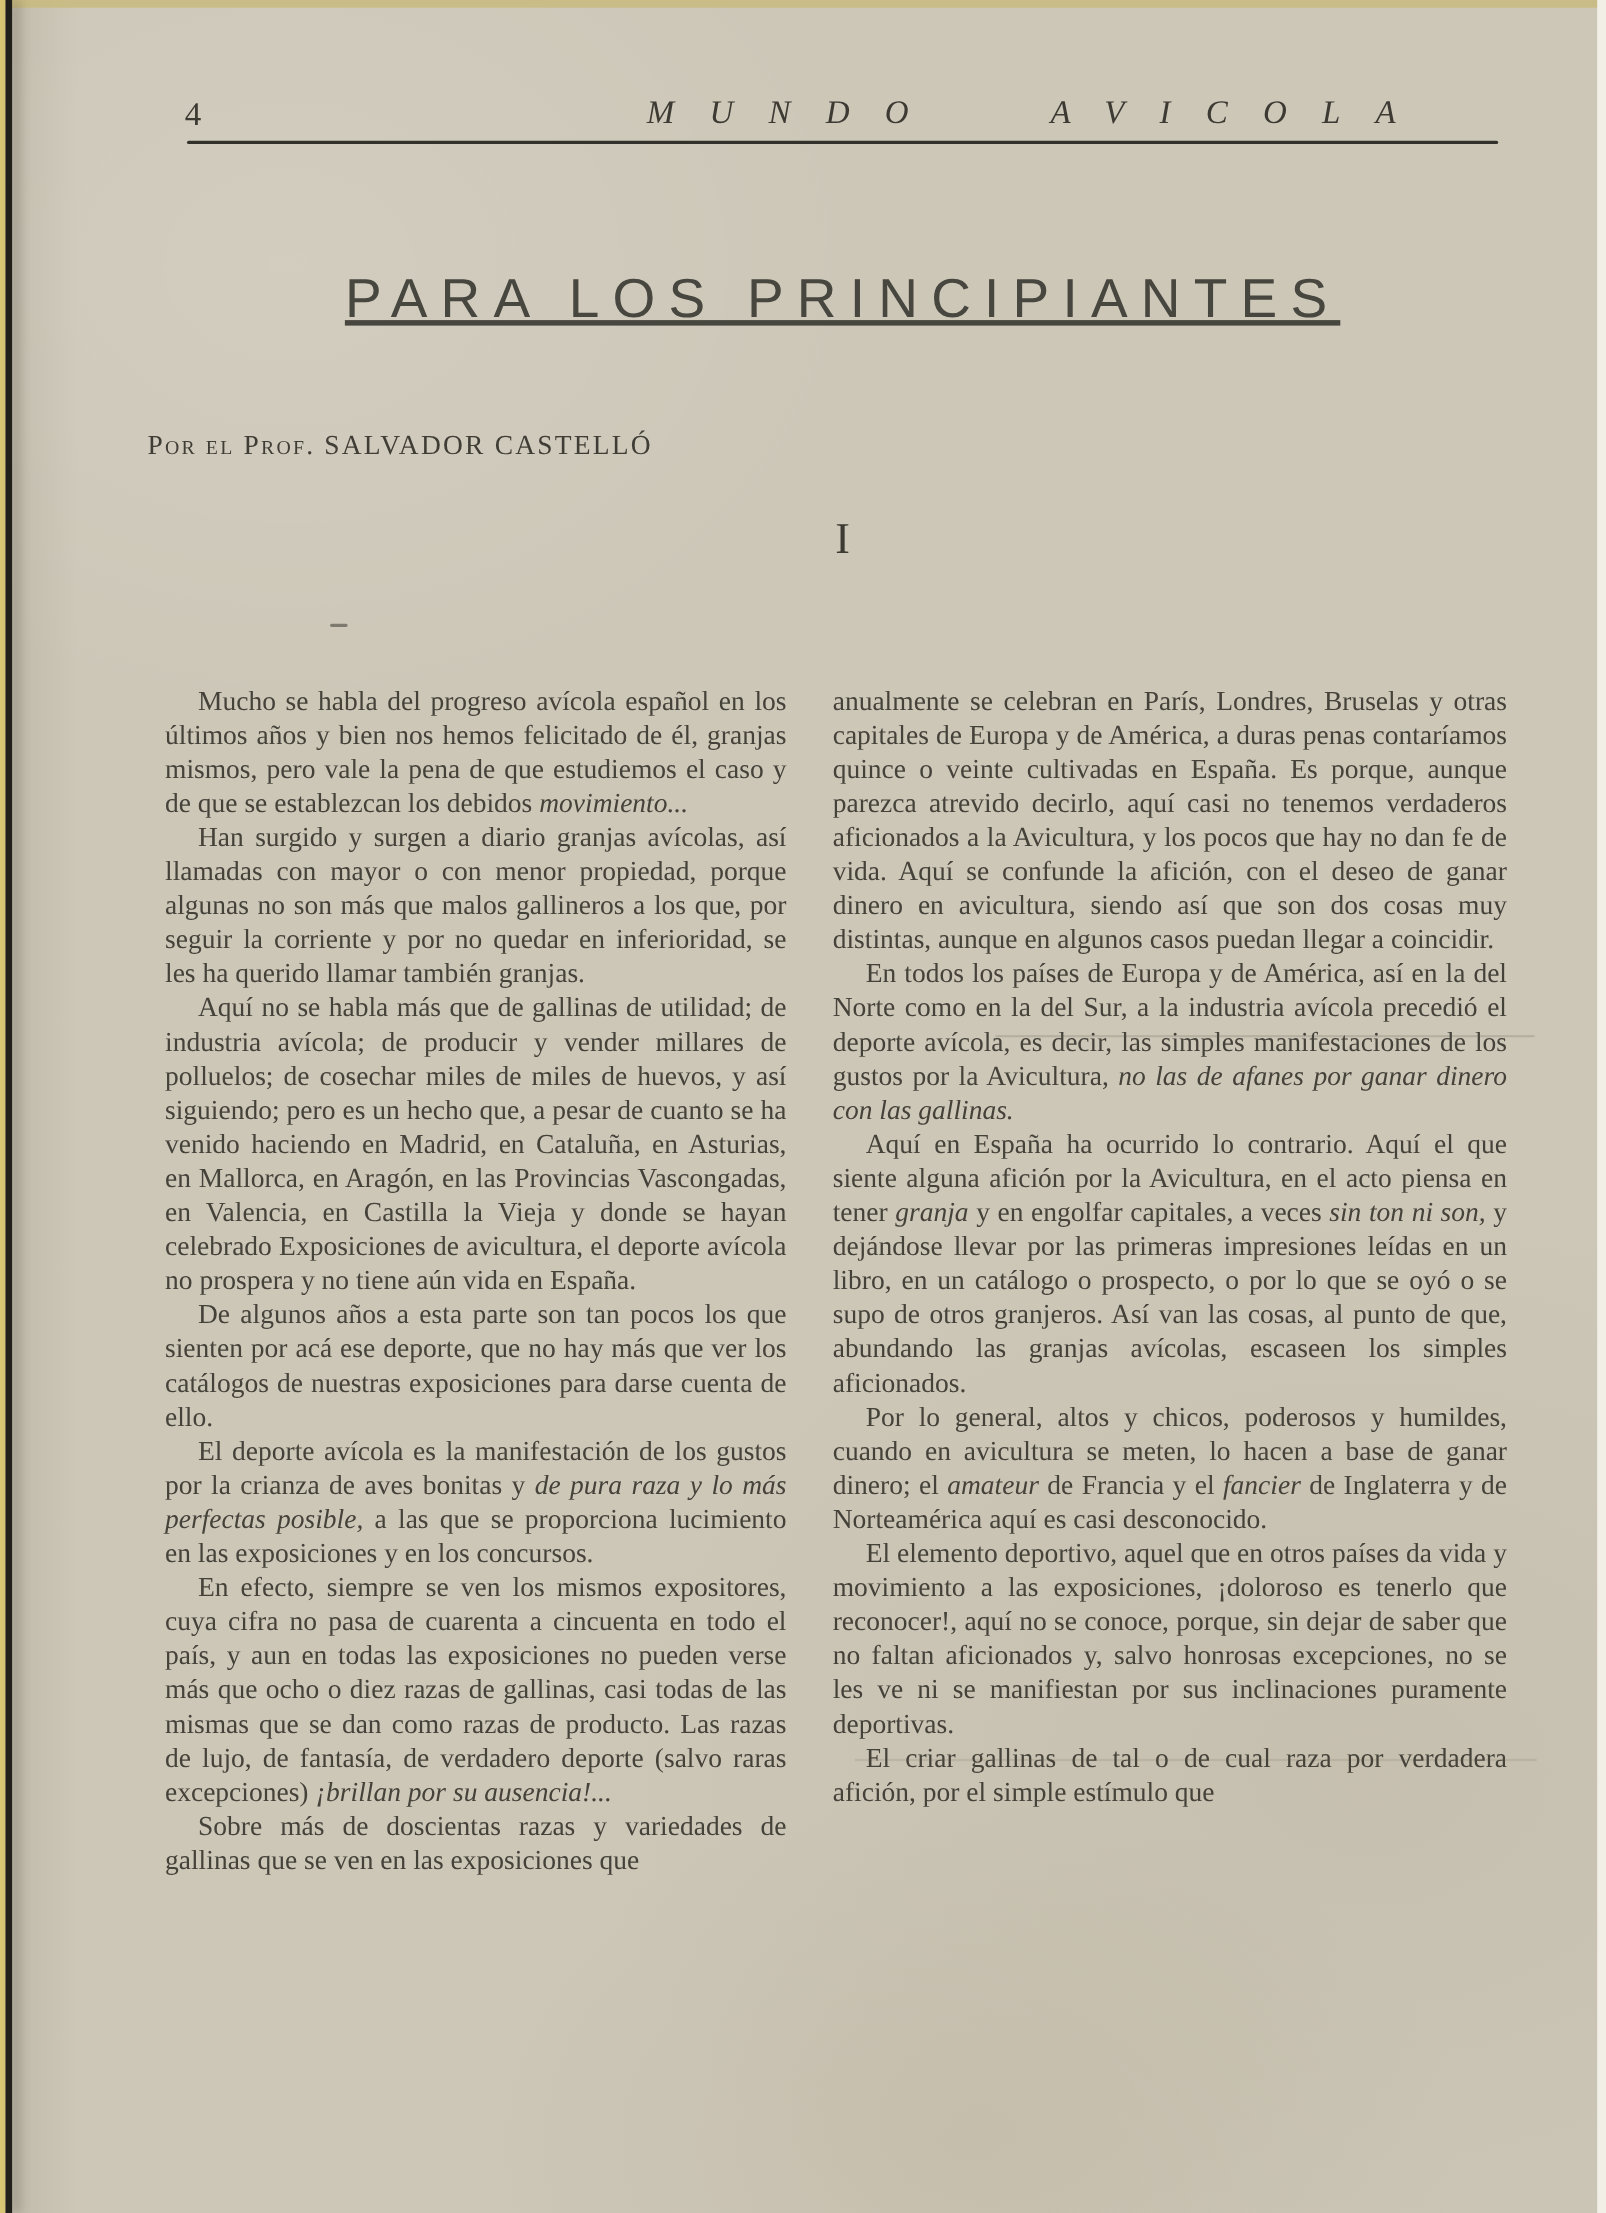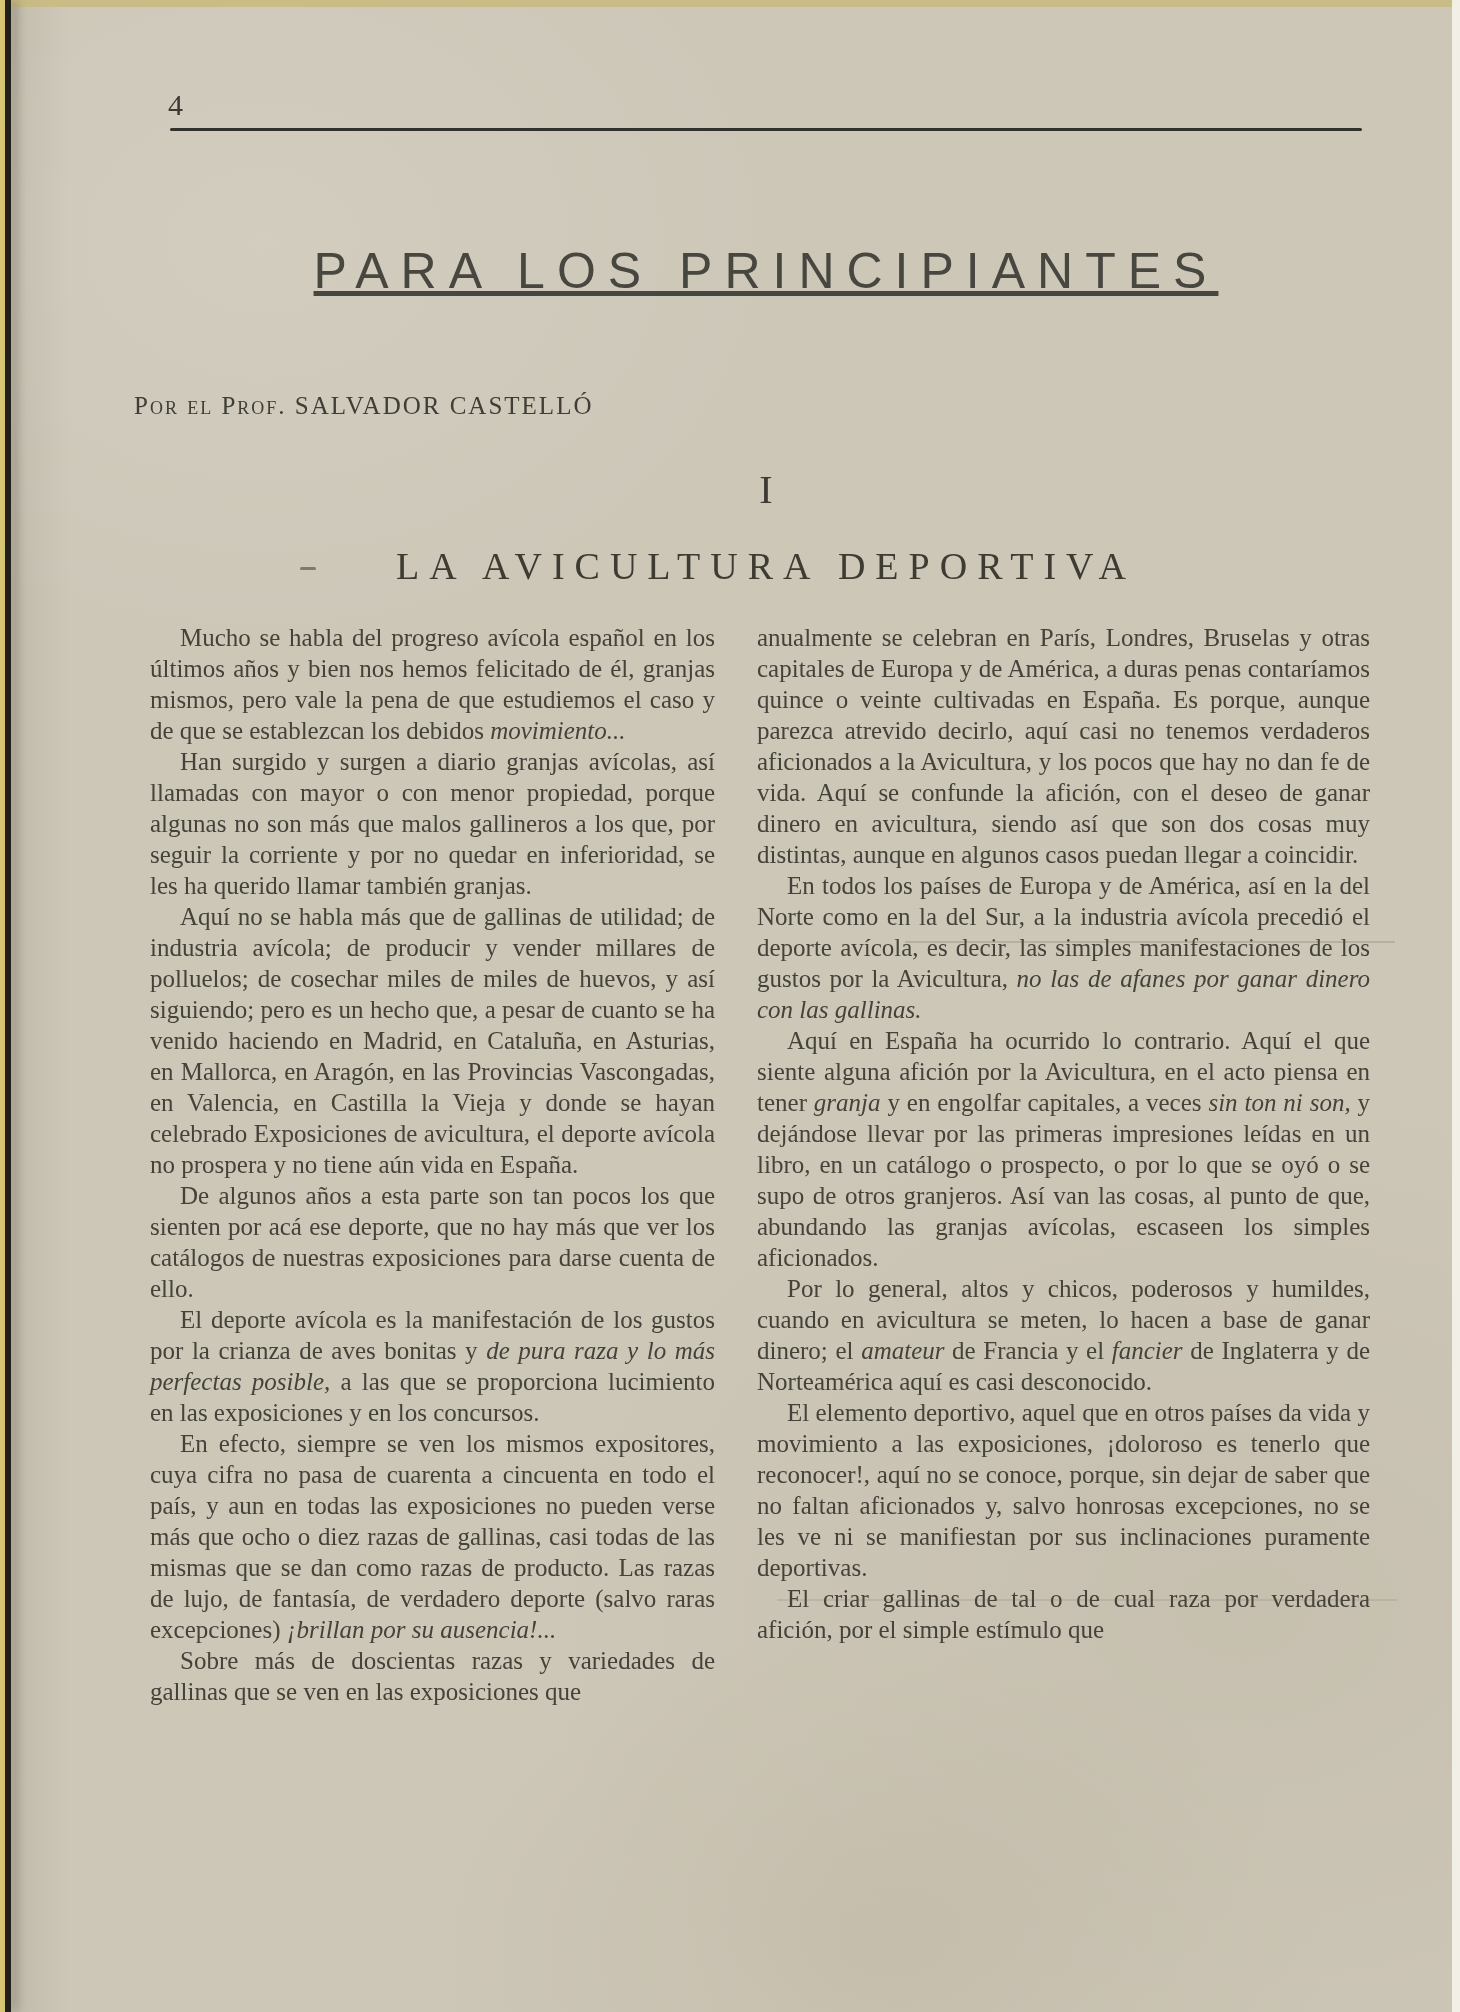--- a/index.html
+++ b/index.html
@@ -118,38 +118,38 @@
 
 <div class="page">
 
   <div class="edge-top"></div>
   <div class="edge-left-yellow"></div>
   <div class="edge-left-dark"></div>
   <div class="edge-right-light"></div>
 
   <div class="page-number">4</div>
 
+  <div class="journal-title">MUNDO AVICOLA</div>
 
   <div class="head-rule"></div>
 
   <div class="article-title">
     <span>PARA LOS PRINCIPIANTES</span><br>
   </div>
 
   <div class="byline">
     <span class="prefix">Por el Prof.</span>
     <span> </span>
     <span>SALVADOR CASTELLÓ</span>
   </div>
 
   <div class="section-number">I</div>
 
   <div class="ink-mark"></div>
 
-  <div class="section-title">LA AVICULTURA DEPORTIVA</div>
 
   <div class="col col-left">
       <p><span>Mucho se habla del progreso avícola español en los últimos años y bien nos hemos felicitado de él, granjas mismos, pero vale la pena de que estudiemos el caso y de que se establezcan los debidos </span><i>movimiento...</i></p>
       <p><span>Han surgido y surgen a diario granjas avícolas, así llamadas con mayor o con menor propiedad, porque algunas no son más que malos gallineros a los que, por seguir la corriente y por no quedar en inferioridad, se les ha querido llamar también granjas.</span></p>
       <p><span>Aquí no se habla más que de gallinas de utilidad; de industria avícola; de producir y vender millares de polluelos; de cosechar miles de miles de huevos, y así siguiendo; pero es un hecho que, a pesar de cuanto se ha venido haciendo en Madrid, en Cataluña, en Asturias, en Mallorca, en Aragón, en las Provincias Vascongadas, en Valencia, en Castilla la Vieja y donde se hayan celebrado Exposiciones de avicultura, el deporte avícola no prospera y no tiene aún vida en España.</span></p>
       <p><span>De algunos años a esta parte son tan pocos los que sienten por acá ese deporte, que no hay más que ver los catálogos de nuestras exposiciones para darse cuenta de ello.</span></p>
       <p><span>El deporte avícola es la manifestación de los gustos por la crianza de aves bonitas y </span><i>de pura raza y lo más perfectas posible,</i><span> a las que se proporciona lucimiento en las exposiciones y en los concursos.</span></p>
       <p><span>En efecto, siempre se ven los mismos expositores, cuya cifra no pasa de cuarenta a cincuenta en todo el país, y aun en todas las exposiciones no pueden verse más que ocho o diez razas de gallinas, casi todas de las mismas que se dan como razas de producto. Las razas de lujo, de fantasía, de verdadero deporte (salvo raras excepciones) </span><i>¡brillan por su ausencia!...</i></p>
       <p><span>Sobre más de doscientas razas y variedades de gallinas que se ven en las exposiciones que</span></p>
     </div>

